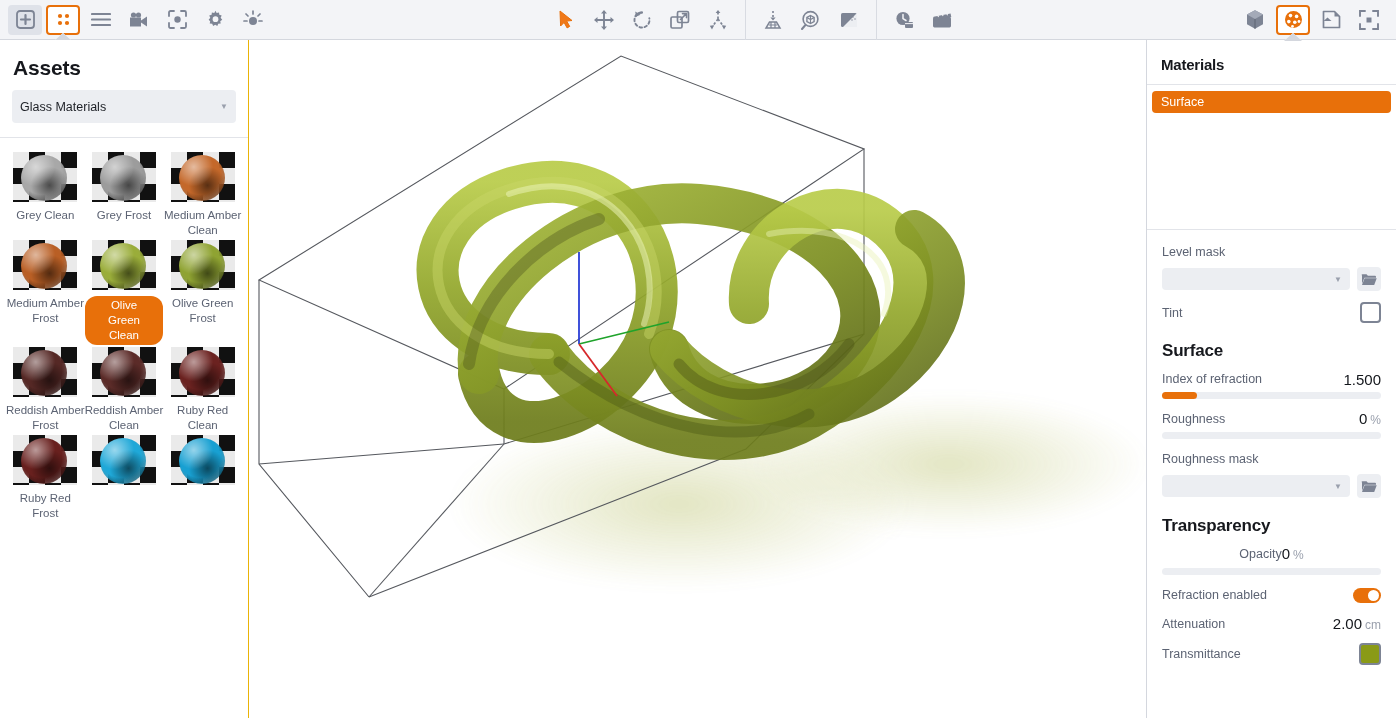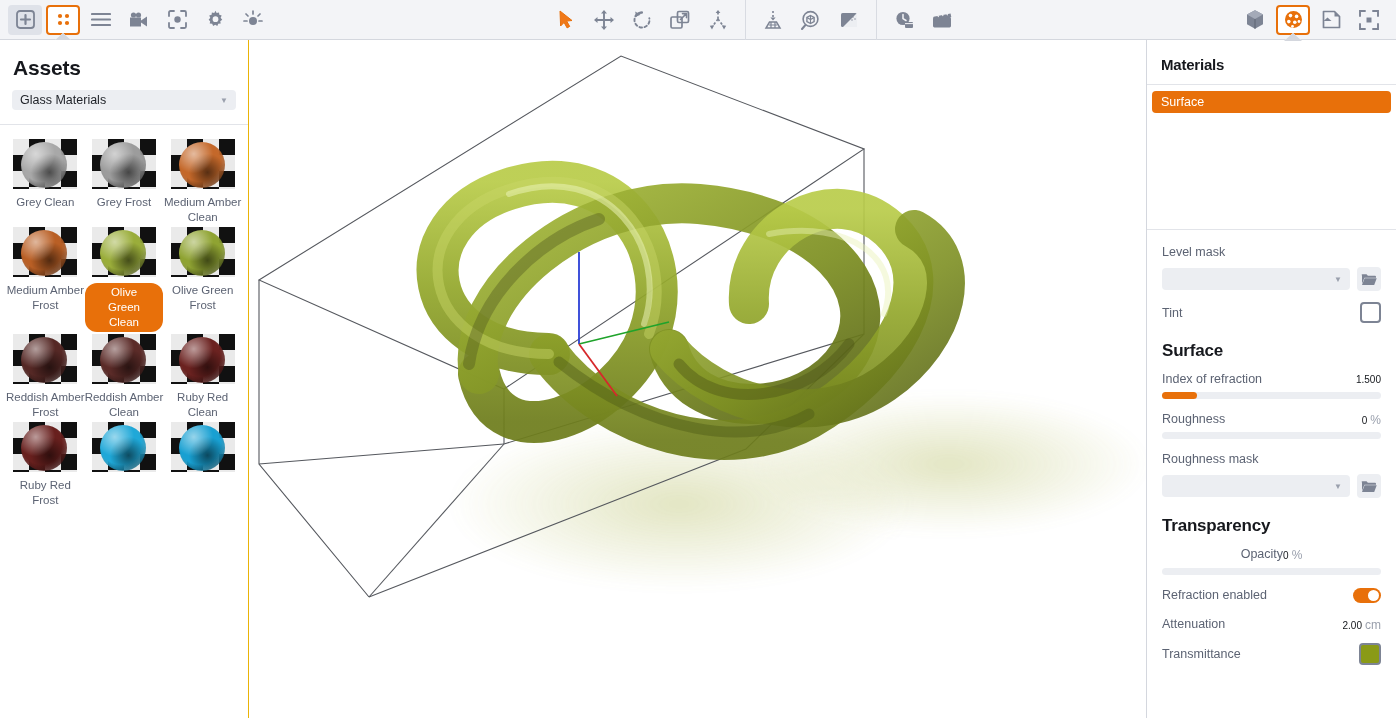--- a/index.html
+++ b/index.html
@@ -52,21 +52,21 @@
     border-right: 1px solid #eab308;
     display: flex; flex-direction: column;
     position: relative;
   }
   .panel-title {
     font-size: 21px; font-weight: bold; color: #16181d;
     padding: 16px 0 10px 13px; letter-spacing: -0.2px;
   }
   .combo-wrap { padding: 0 12px 14px 12px; }
   .combo {
-    height: 20px; background: #eceef2; border-radius: 4px;
+    height: 33px; background: #eceef2; border-radius: 4px;
     display: flex; align-items: center; padding: 0 8px;
     font-size: 12.5px; color: #1d2026; cursor: pointer;
   }
   .combo .combo-label { flex: 1; }
   .combo .arrow { color: #9aa0ad; font-size: 8px; }
   .panel-divider { height: 1px; background: #e2e4e9; }
 
   .asset-scroll {
     flex: 1; overflow: hidden; position: relative;
     padding-top: 14px;
@@ -124,21 +124,21 @@
     font-size: 12.5px; color: #2a2e36; cursor: pointer;
   }
   .mat-item.selected { background: #e8700a; color: #ffffff; }
 
   .props { padding: 12px 15px 16px 15px; overflow: hidden; flex: 1; }
   .prop-row {
     display: flex; align-items: center; justify-content: space-between;
     min-height: 20px; margin-bottom: 5px;
   }
   .prop-label { font-size: 12.5px; color: #5c6373; }
-  .prop-value { font-size: 10px; color: #13161b; }
+  .prop-value { font-size: 15px; color: #13161b; }
   .prop-unit { font-size: 12px; color: #9aa0ad; margin-left: 3px; }
   .section-head {
     font-size: 17px; font-weight: bold; color: #16181d;
     margin: 18px 0 8px 0; letter-spacing: -0.2px;
   }
   .field-row { display: flex; align-items: center; gap: 7px; margin-bottom: 11px; }
   .field-combo {
     flex: 1; height: 22px; background: #eceef2; border-radius: 4px;
     display: flex; align-items: center; justify-content: flex-end;
     padding: 0 8px; cursor: pointer;

